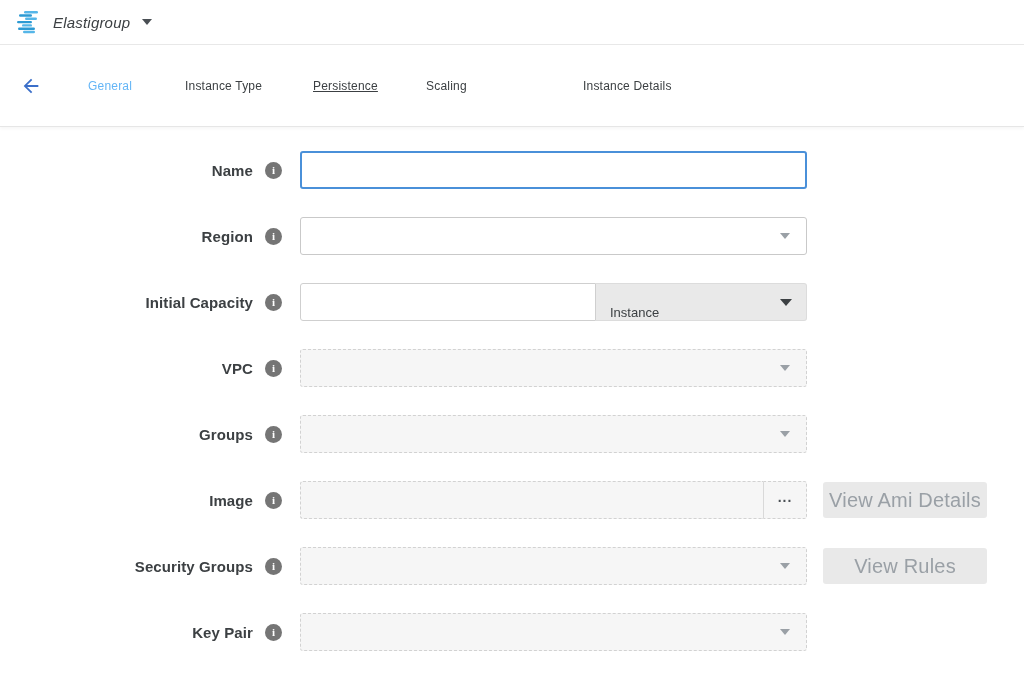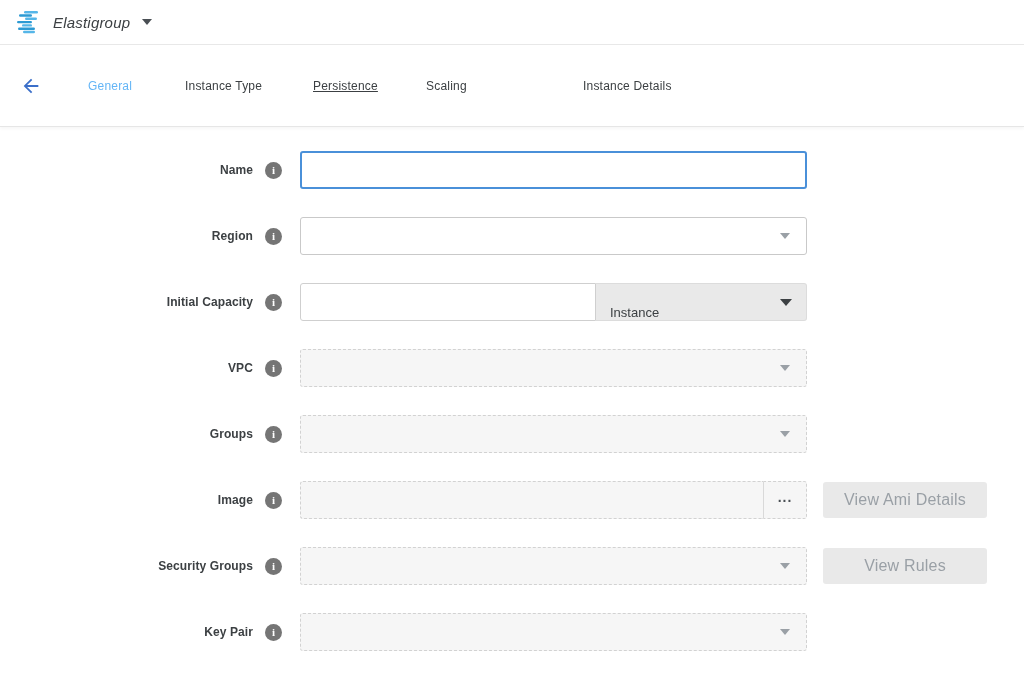--- a/index.html
+++ b/index.html
@@ -30,21 +30,21 @@
   .tab:nth-child(4) { width: 157px; }
   .tab:nth-child(5) { width: 115px; }
   .tab:nth-child(6) { width: 80px; }
   .tab.active { color: #64b5f6; }
 
   
   .form { padding-top: 24px; }
   .form-row { display: flex; align-items: center; height: 38px; margin-bottom: 28px; }
   .label-cell { width: 284px; display: flex; align-items: center;
     justify-content: flex-end; gap: 12px; padding-right: 2px; flex: none; }
-  .flabel { font-size: 12px; font-weight: 700; color: #3c4043; text-align: right;
+  .flabel { font-size: 15px; font-weight: 700; color: #3c4043; text-align: right;
     letter-spacing: 0.1px; }
   .info-icon { width: 17px; height: 17px; border-radius: 50%; background: #757575;
     color: #fff; font-size: 11px; font-weight: 700; display: flex; align-items: center;
     justify-content: center; flex: none; cursor: pointer;
     font-family: "Liberation Serif", serif; }
   .field-cell { margin-left: 16px; width: 507px; display: flex; align-items: stretch;
     height: 100%; flex: none; }
 
   .txt-input { width: 100%; height: 100%; border: 1px solid #c9c9c9; border-radius: 3px;
     background: #fff; outline: none; font-size: 14px; padding: 0 10px; color: #3c4043; }
@@ -74,21 +74,21 @@
     border: 1px dashed #d2d2d2; border-right: none; border-radius: 3px 0 0 3px;
     background: #f6f6f6; }
   .browse-btn { width: 44px; height: 100%; border: 1px dashed #d2d2d2;
     border-left: 1px solid #d9d9d9; border-radius: 0 3px 3px 0; background: #f6f6f6;
     display: flex; align-items: center; justify-content: center; font-size: 14px;
     font-weight: 700; color: #4a4f54; letter-spacing: 1px; cursor: pointer;
     line-height: 8px; padding-bottom: 7px; }
 
   .side-btn { margin-left: 16px; width: 164px; height: 36px; align-self: center;
     background: #e9e9e9; border: none; border-radius: 3px; color: #9aa0a6;
-    font-size: 16px; display: flex; align-items: center; justify-content: center;
+    font-size: 20px; display: flex; align-items: center; justify-content: center;
     letter-spacing: 0.2px; font-family: "Liberation Sans", sans-serif; cursor: default; text-align: center; }
 </style>
 </head>
 <body>
 
 <div class="topbar">
   <div class="brand-wrap">
     <svg class="logo" viewBox="0 0 27 23">
       <rect x="8" y="0" width="14" height="2.4" rx="1.2" fill="#56b6e8"></rect>
       <rect x="3" y="3.3" width="13" height="2.4" rx="1.2" fill="#2d9ad3"></rect>

